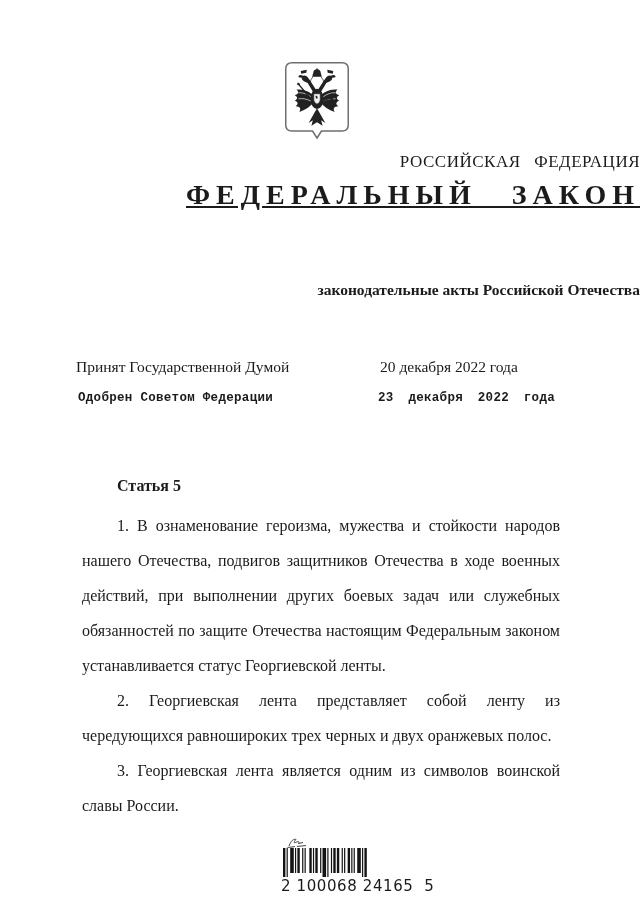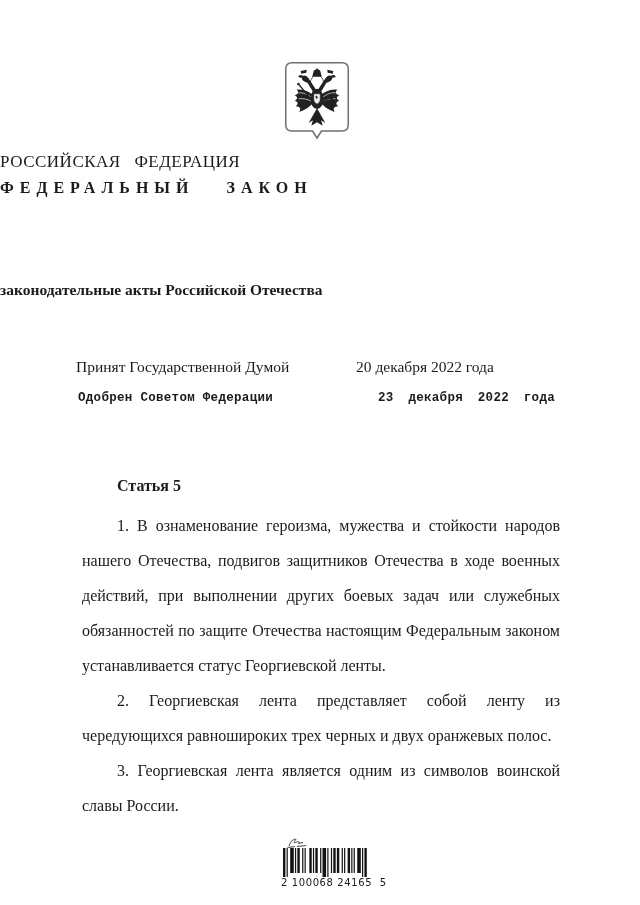--- a/index.html
+++ b/index.html
@@ -11,45 +11,46 @@
   html,body{margin:0;padding:0;background:#fff;}
   .page{
     position:relative;
     width:640px;height:905px;
     background:var(--paper);
     color:var(--ink);
     font-family:"Liberation Serif", serif;
     overflow:hidden;
   }
   .abs{position:absolute;}
-  .centered{left:0;width:640px;text-align:left;}
+  .centered{left:0;width:640px;text-align:right;}
 
   .emblem-wrap{left:285px;top:62px;width:64px;height:78px;}
 
   .country{
     top:152px;
     font-size:17px;
     letter-spacing:0.5px;
     word-spacing:9px;
   }
   .doc-type{
     top:179px;
-    font-size:16px;
+    font-size:28px;
     font-weight:bold;
     letter-spacing:6px;
     word-spacing:22px;
+    text-decoration:underline;
   }
   .law-title{
     top:278px;
     font-size:15.5px;
     font-weight:bold;
     line-height:24px;
   }
   .adopt-label-1{left:76px;top:358px;font-size:15.5px;}
-  .adopt-date-1{left:356px;top:358px;font-size:15.5px;}
+  .adopt-date-1{left:380px;top:358px;font-size:15.5px;}
   .adopt-label-2{
     left:78px;top:391px;
     font-family:"Liberation Mono", monospace;
     font-size:12.5px;font-weight:600;letter-spacing:0.3px;
   }
   .adopt-date-2{
     left:378px;top:391px;
     font-family:"Liberation Mono", monospace;
     font-size:12.5px;font-weight:600;letter-spacing:0.3px;word-spacing:7px;
   }
@@ -62,21 +63,21 @@
     font-size:16px;line-height:35px;
     text-align:justify;
   }
   .body-text p{margin:0;text-indent:35px;}
 
   .sig-mark{left:286px;top:836px;width:22px;height:13px;}
   .barcode{left:283px;top:848px;width:85px;height:30px;}
   .barcode-digits{
     left:281px;top:877px;width:90px;
     font-family:"DejaVu Sans", sans-serif;
-    font-size:10px;
+    font-size:15px;
     letter-spacing:0.6px;
     white-space:pre;
     text-align:left;
   }
 </style>
 </head>
 <body>
 
 <div class="page">
 

